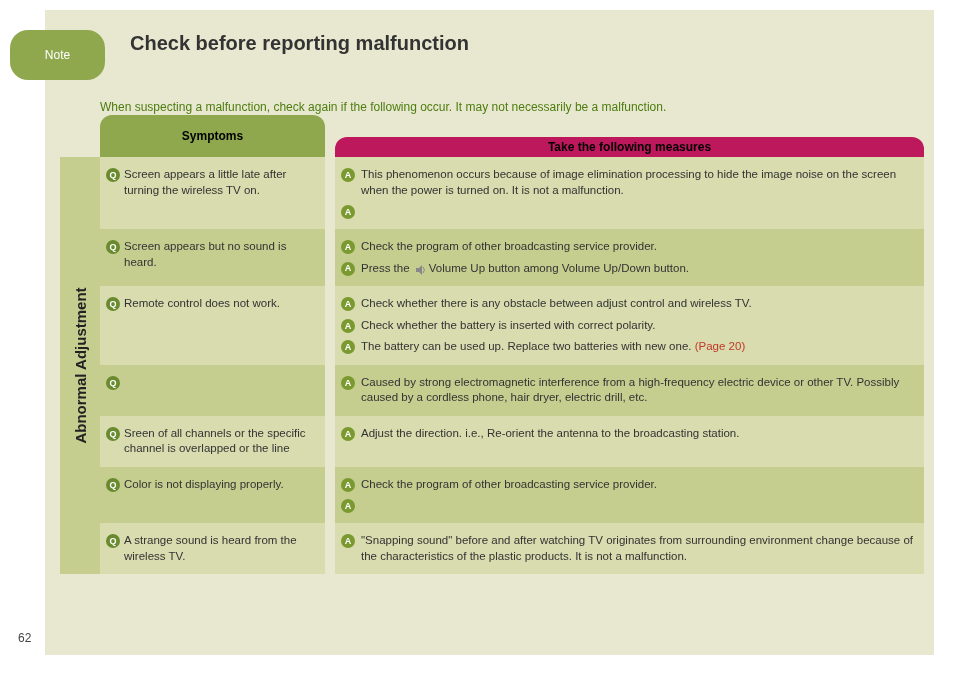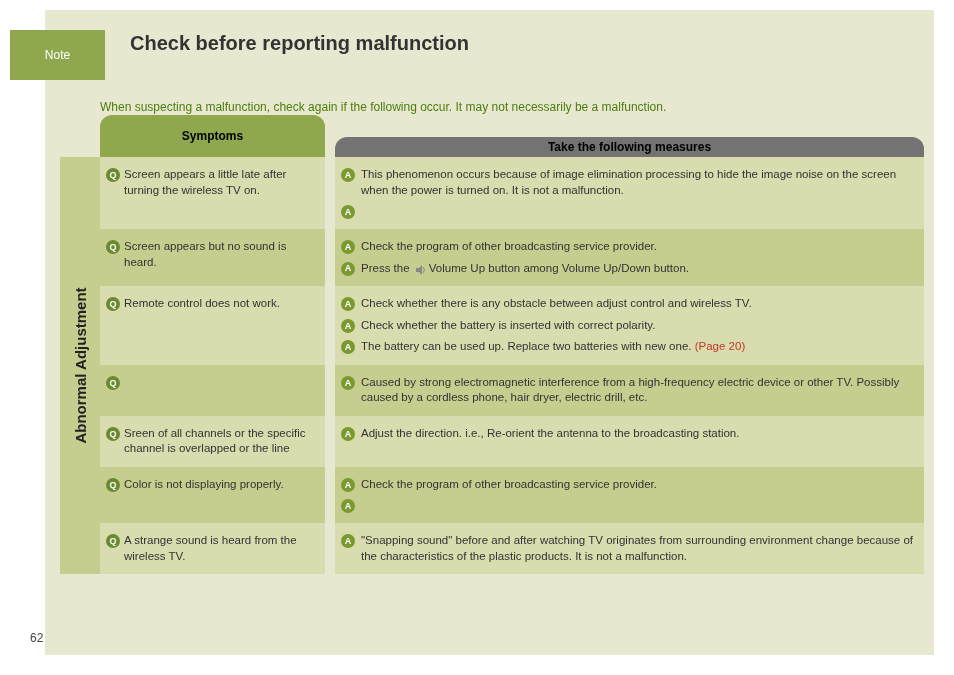--- a/index.html
+++ b/index.html
@@ -18,40 +18,40 @@
     background: #e8e8d0;
   }
   .note-tab {
     position: absolute;
     left: 10px; top: 30px;
     width: 95px; height: 50px;
     background: #8fa84e;
     color: #fff;
     display: flex; align-items: center; justify-content: center;
     font-size: 12px;
+    border-radius: 18px;
   }
   .page-title {
     position: absolute;
     left: 130px; top: 32px;
     font-size: 20px;
     font-weight: bold;
     color: #333;
   }
   .intro {
     position: absolute;
     left: 100px; top: 100px;
     font-size: 12px;
     color: #4d7c0f;
   }
   .page-num {
     position: absolute;
     left: 18px; bottom: 30px;
     font-size: 12px;
     color: #444;
-    margin-left: 12px;
   }
   .table-wrap {
     position: absolute;
     left: 60px; top: 135px; right: 30px; bottom: 30px;
   }
   .thead {
     display: flex;
     align-items: flex-end;
     height: 22px;
   }
@@ -63,21 +63,21 @@
     font-weight: bold;
     text-align: center;
     border-top-left-radius: 12px;
     border-top-right-radius: 12px;
     padding: 14px 0;
     font-size: 12px;
   }
   .th-gap { width: 10px; }
   .th-mea {
     flex: 1;
-    background: #737373;
+    background: #be185d;
     color: #000;
     font-weight: bold;
     text-align: center;
     border-top-left-radius: 12px;
     border-top-right-radius: 12px;
     padding: 3px 0;
     font-size: 12px;
   }
   .tbody { display: flex; }
   .cat-col {

